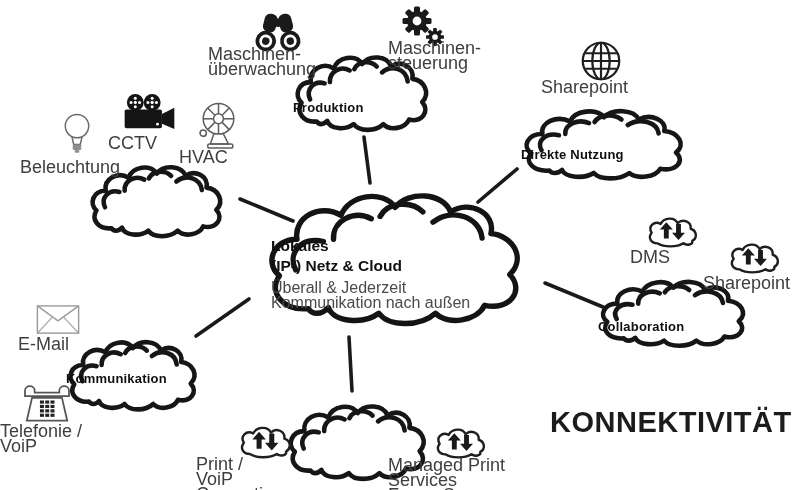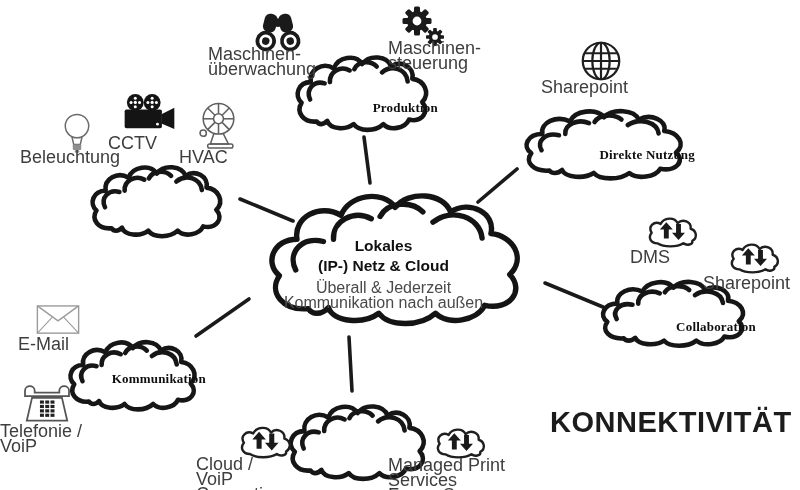--- a/index.html
+++ b/index.html
@@ -7,24 +7,24 @@
     position:relative;width:800px;height:490px;background:#ffffff;
     font-family:"Liberation Sans","DejaVu Sans",sans-serif;overflow:hidden;
   }
   .connectors{position:absolute;left:0;top:0;z-index:1;}
   .cloud{position:absolute;z-index:2;}
   .cloud svg{position:absolute;left:0;top:0;width:100%;height:100%;}
   .big-cloud-use{stroke:#161616;stroke-width:4.6;}
   .central-cloud-use{stroke:#141414;stroke-width:5.4;}
   .small-cloud-use{stroke:#1f1f1f;stroke-width:2.4;}
   .cloud-label{
-    position:absolute;left:0;right:0;text-align:right;z-index:3;
-    font-weight:bold;font-size:13px;color:#0f0f0f;letter-spacing:0.2px;font-family:Liberation Serif, serif;
+    position:absolute;left:0;right:0;text-align:left;z-index:3;
+    font-weight:bold;font-size:13px;color:#0f0f0f;letter-spacing:0.2px;
   }
-  .central-text{position:absolute;left:0;top:48px;width:87%;text-align:center;z-index:3;}
+  .central-text{position:absolute;left:8px;top:48px;width:87%;text-align:left;z-index:3;}
   .ct-title{font-weight:bold;font-size:15.5px;color:#111;line-height:20px;}
   .ct-sub{font-size:16px;color:#4a4a4a;line-height:15px;}
   .ct-gap{height:4px;}
   .icon{position:absolute;z-index:2;}
   .lbl{
     position:absolute;z-index:3;
     font-size:18px;color:#3e3e3e;line-height:15px;
   }
   .lbl span{display:block;}
   .heading{
@@ -276,42 +276,42 @@
   </div>
 
   <div class="lbl" style="left:630px;top:250px;width:80px">
     <span>DMS</span>
   </div>
 
   <div class="lbl" style="left:703px;top:276px;width:100px">
     <span>Sharepoint</span>
   </div>
 
-  <div class="lbl" style="left:20px;top:150px;width:120px">
+  <div class="lbl" style="left:20px;top:160px;width:120px">
     <span>Beleuchtung</span>
   </div>
 
   <div class="lbl" style="left:108px;top:136px;width:80px">
     <span>CCTV</span>
   </div>
 
   <div class="lbl" style="left:179px;top:150px;width:80px">
     <span>HVAC</span>
   </div>
 
   <div class="lbl" style="left:18px;top:337px;width:80px">
     <span>E-Mail</span>
   </div>
 
   <div class="lbl" style="left:0px;top:424px;width:102px">
     <span>Telefonie / VoiP</span>
   </div>
 
   <div class="lbl" style="left:196px;top:457px;width:128px">
-    <span>Cloud /</span>
+    <span>Print /</span>
     <span>VoiP Computing</span>
   </div>
 
   <div class="lbl" style="left:388px;top:458px;width:164px">
     <span>Managed Print Services</span>
     <span>Fax aaS,</span>
   </div>
 
   <div class="heading" style="left:550px;top:406px;width:240px">KONNEKTIVITÄT</div>
 

